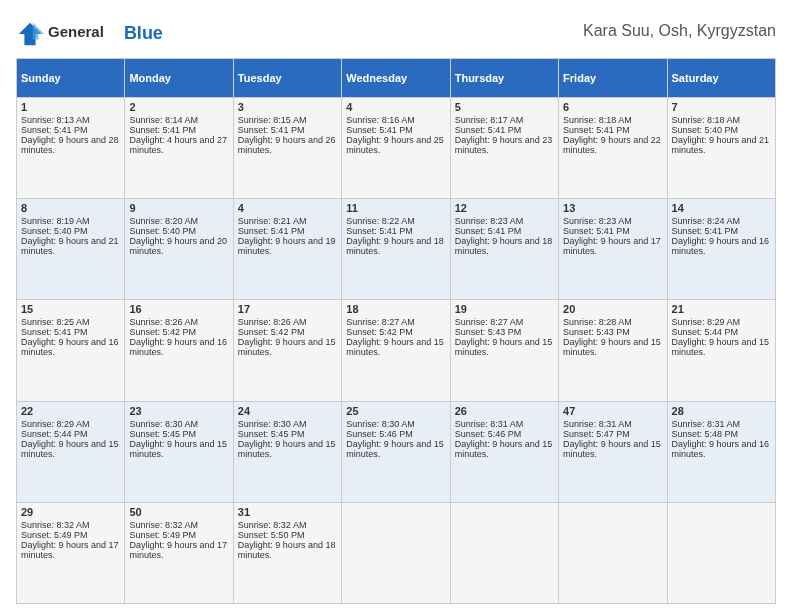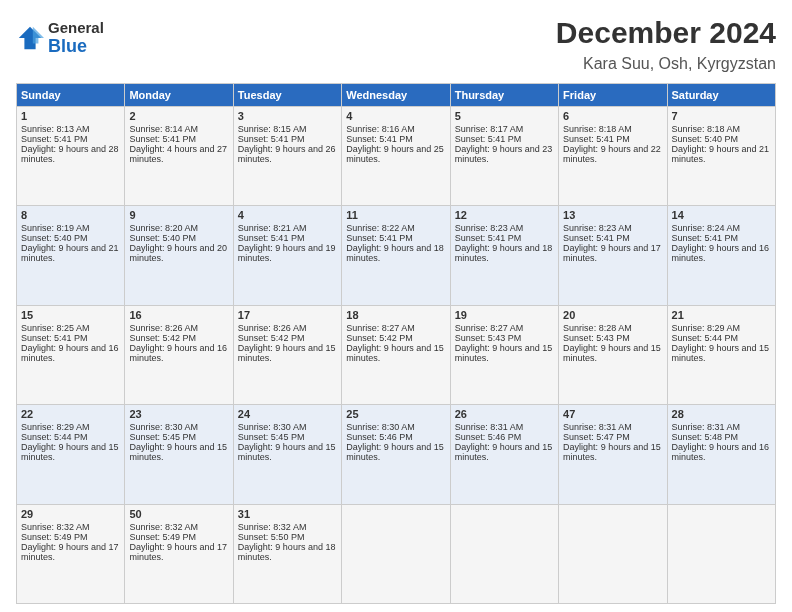--- a/index.html
+++ b/index.html
@@ -23,22 +23,22 @@
       align-items: flex-start;
       margin-bottom: 10px;
     }
     .logo {
       display: flex;
       align-items: center;
       margin-top: 4px;
     }
     .logo-text {
       display: flex;
-      flex-direction: column;
       line-height: 1.1;
+      gap: 20px;
     }
     .logo-general {
       font-size: 15px;
       font-weight: bold;
       color: #333;
     }
     .logo-blue {
       font-size: 18px;
       font-weight: bold;
       color: #1a6bbf;
@@ -65,21 +65,21 @@
     .calendar-table {
       width: 100%;
       border-collapse: collapse;
       flex: 1;
     }
     .calendar-table thead tr th {
       background-color: #2a6bbf;
       color: #fff;
       font-size: 11px;
       font-weight: bold;
-      padding: 5px 4px;
+      padding: 13px 4px;
       text-align: left;
       border: 1px solid #ccc;
     }
     .calendar-table tbody tr td {
       border: 1px solid #ccc;
       vertical-align: top;
       padding: 3px 4px;
       font-size: 9px;
       color: #333;
       width: calc(100% / 7);
@@ -110,21 +110,20 @@
       <svg class="logo-icon" viewBox="0 0 40 40">
         <polygon points="20,4 36,20 28,20 28,36 12,36 12,20 4,20" fill="#1a6bbf"></polygon>
         <polygon points="24,4 40,20 32,20 32,28 24,28 24,4" fill="#4a9fe0" opacity="0.7"></polygon>
       </svg>
       <div class="logo-text">
         <span class="logo-general">General</span>
         <span class="logo-blue">Blue</span>
       </div>
     </div>
     <div class="title-block">
-      <div class="month-title">December 2024</div>
       <div class="location-title">Kara Suu, Osh, Kyrgyzstan</div>
     </div>
   </div>
 
   <table class="calendar-table">
     <thead>
       <tr>
         <th>Sunday</th>
         <th>Monday</th>
         <th>Tuesday</th>

